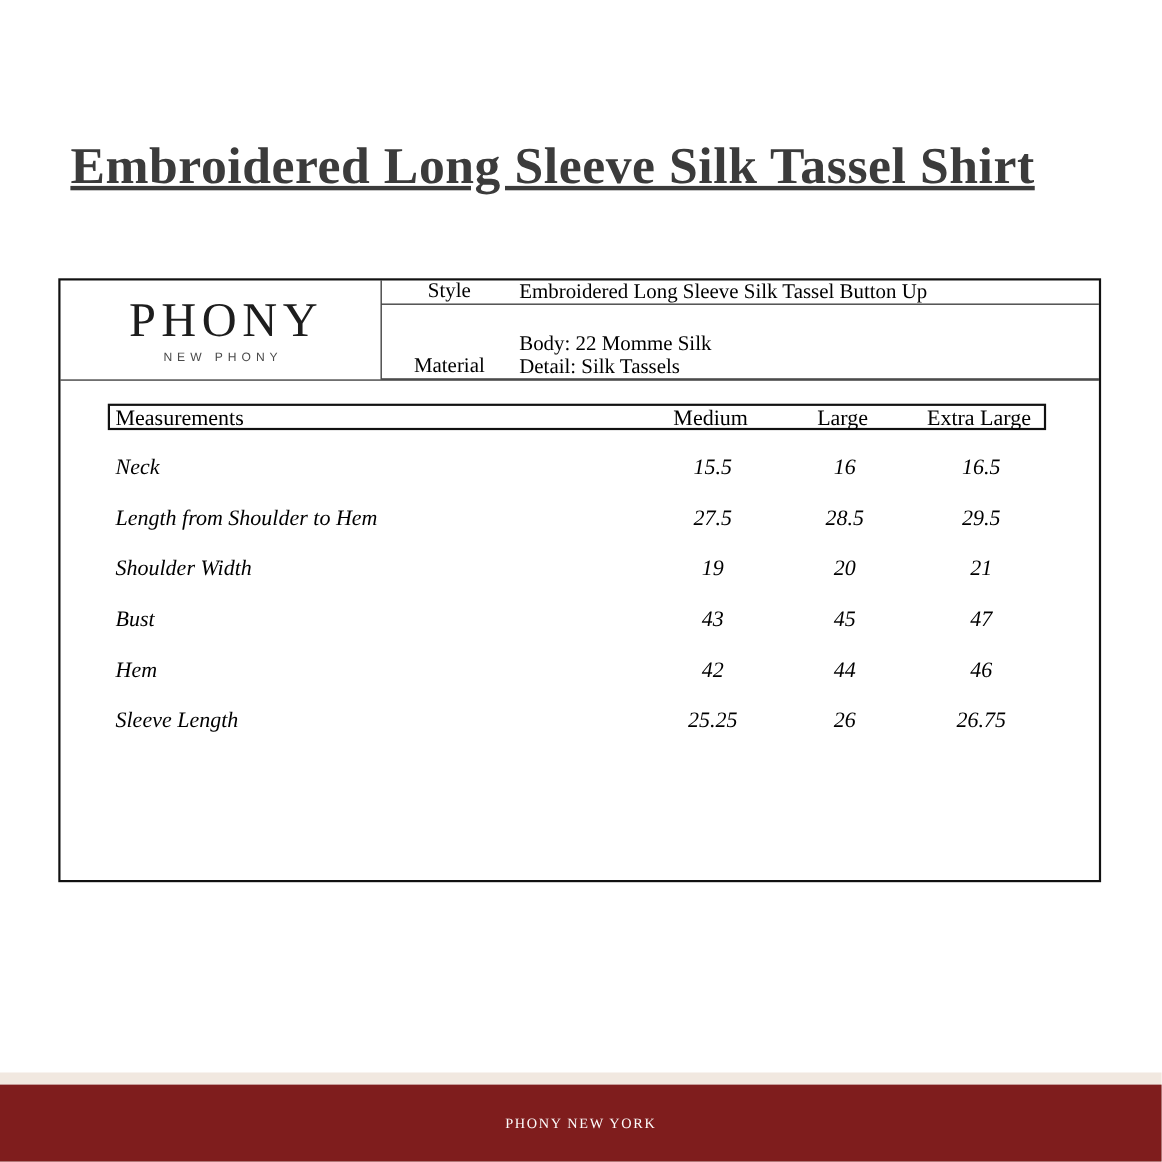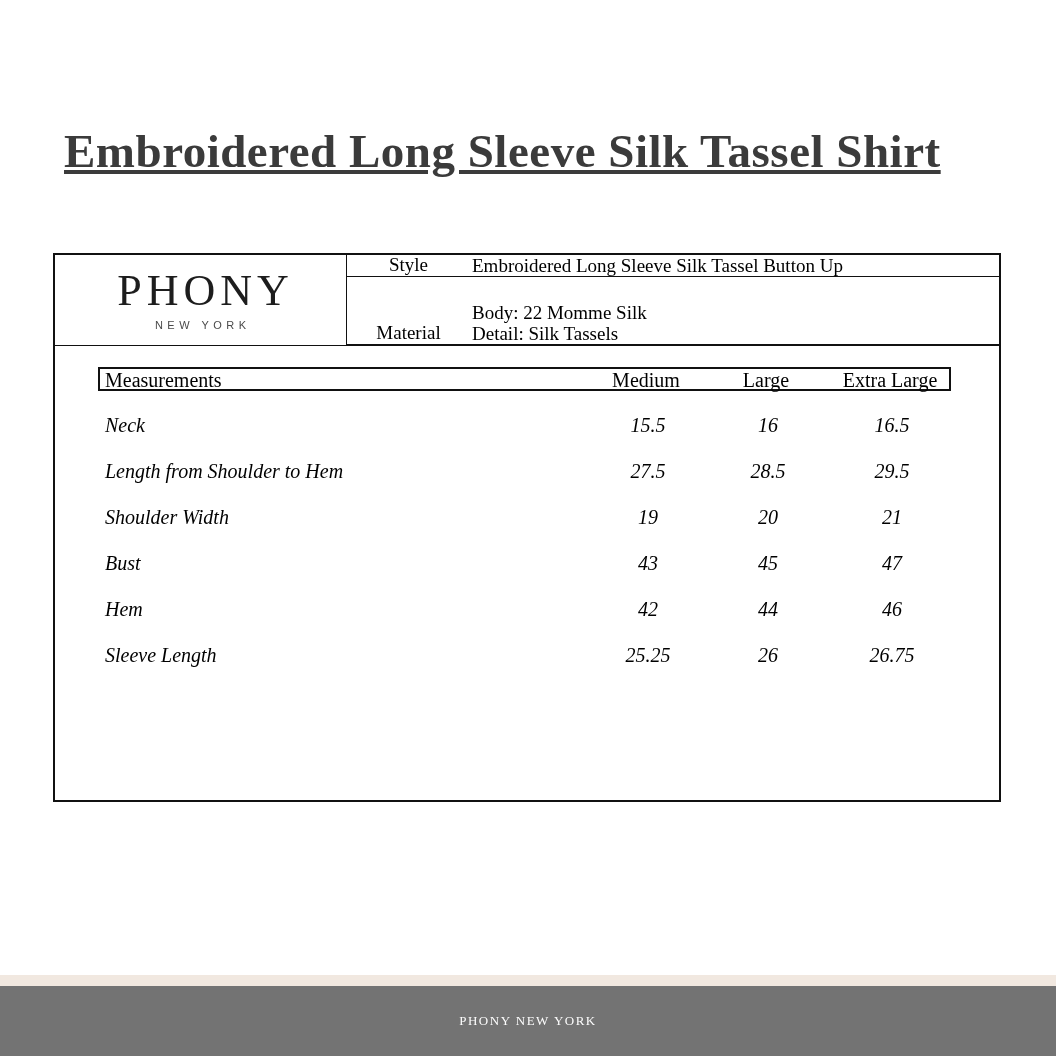--- a/index.html
+++ b/index.html
@@ -105,21 +105,21 @@
 </head>
 <body>
 
 <h1 class="page-title" style="color: rgb(59, 59, 59);">Embroidered Long Sleeve Silk Tassel Shirt</h1>
 
 <div class="spec-sheet">
 
   <div class="top-section">
     <div class="logo-cell">
       <div class="logo-text">PHONY</div>
-      <div class="logo-subtext">NEW YORK</div>
+      <div class="logo-subtext">NEW PHONY</div>
     </div>
 
     <div class="info-table">
       <div class="info-row r1">
         <div class="info-label">Style</div>
         <div class="info-value">Embroidered Long Sleeve Silk Tassel Button Up</div>
       </div>
       <div class="info-row r2">
         <div class="info-label">Material</div>
         <div class="info-value">
@@ -173,15 +173,15 @@
       <div class="cell-num">25.25</div>
       <div class="cell-num">26</div>
       <div class="cell-num">26.75</div>
     </div>
   </div>
 
 </div>
 
 <div class="accent-strip" style="background-color: rgb(241, 232, 224);"></div>
 
-<div class="footer-bar" style="background-color: #737373;">
+<div class="footer-bar" style="background-color: #7f1d1d;">
   <span>PHONY NEW YORK</span>
 </div>
 
 </body></html>

